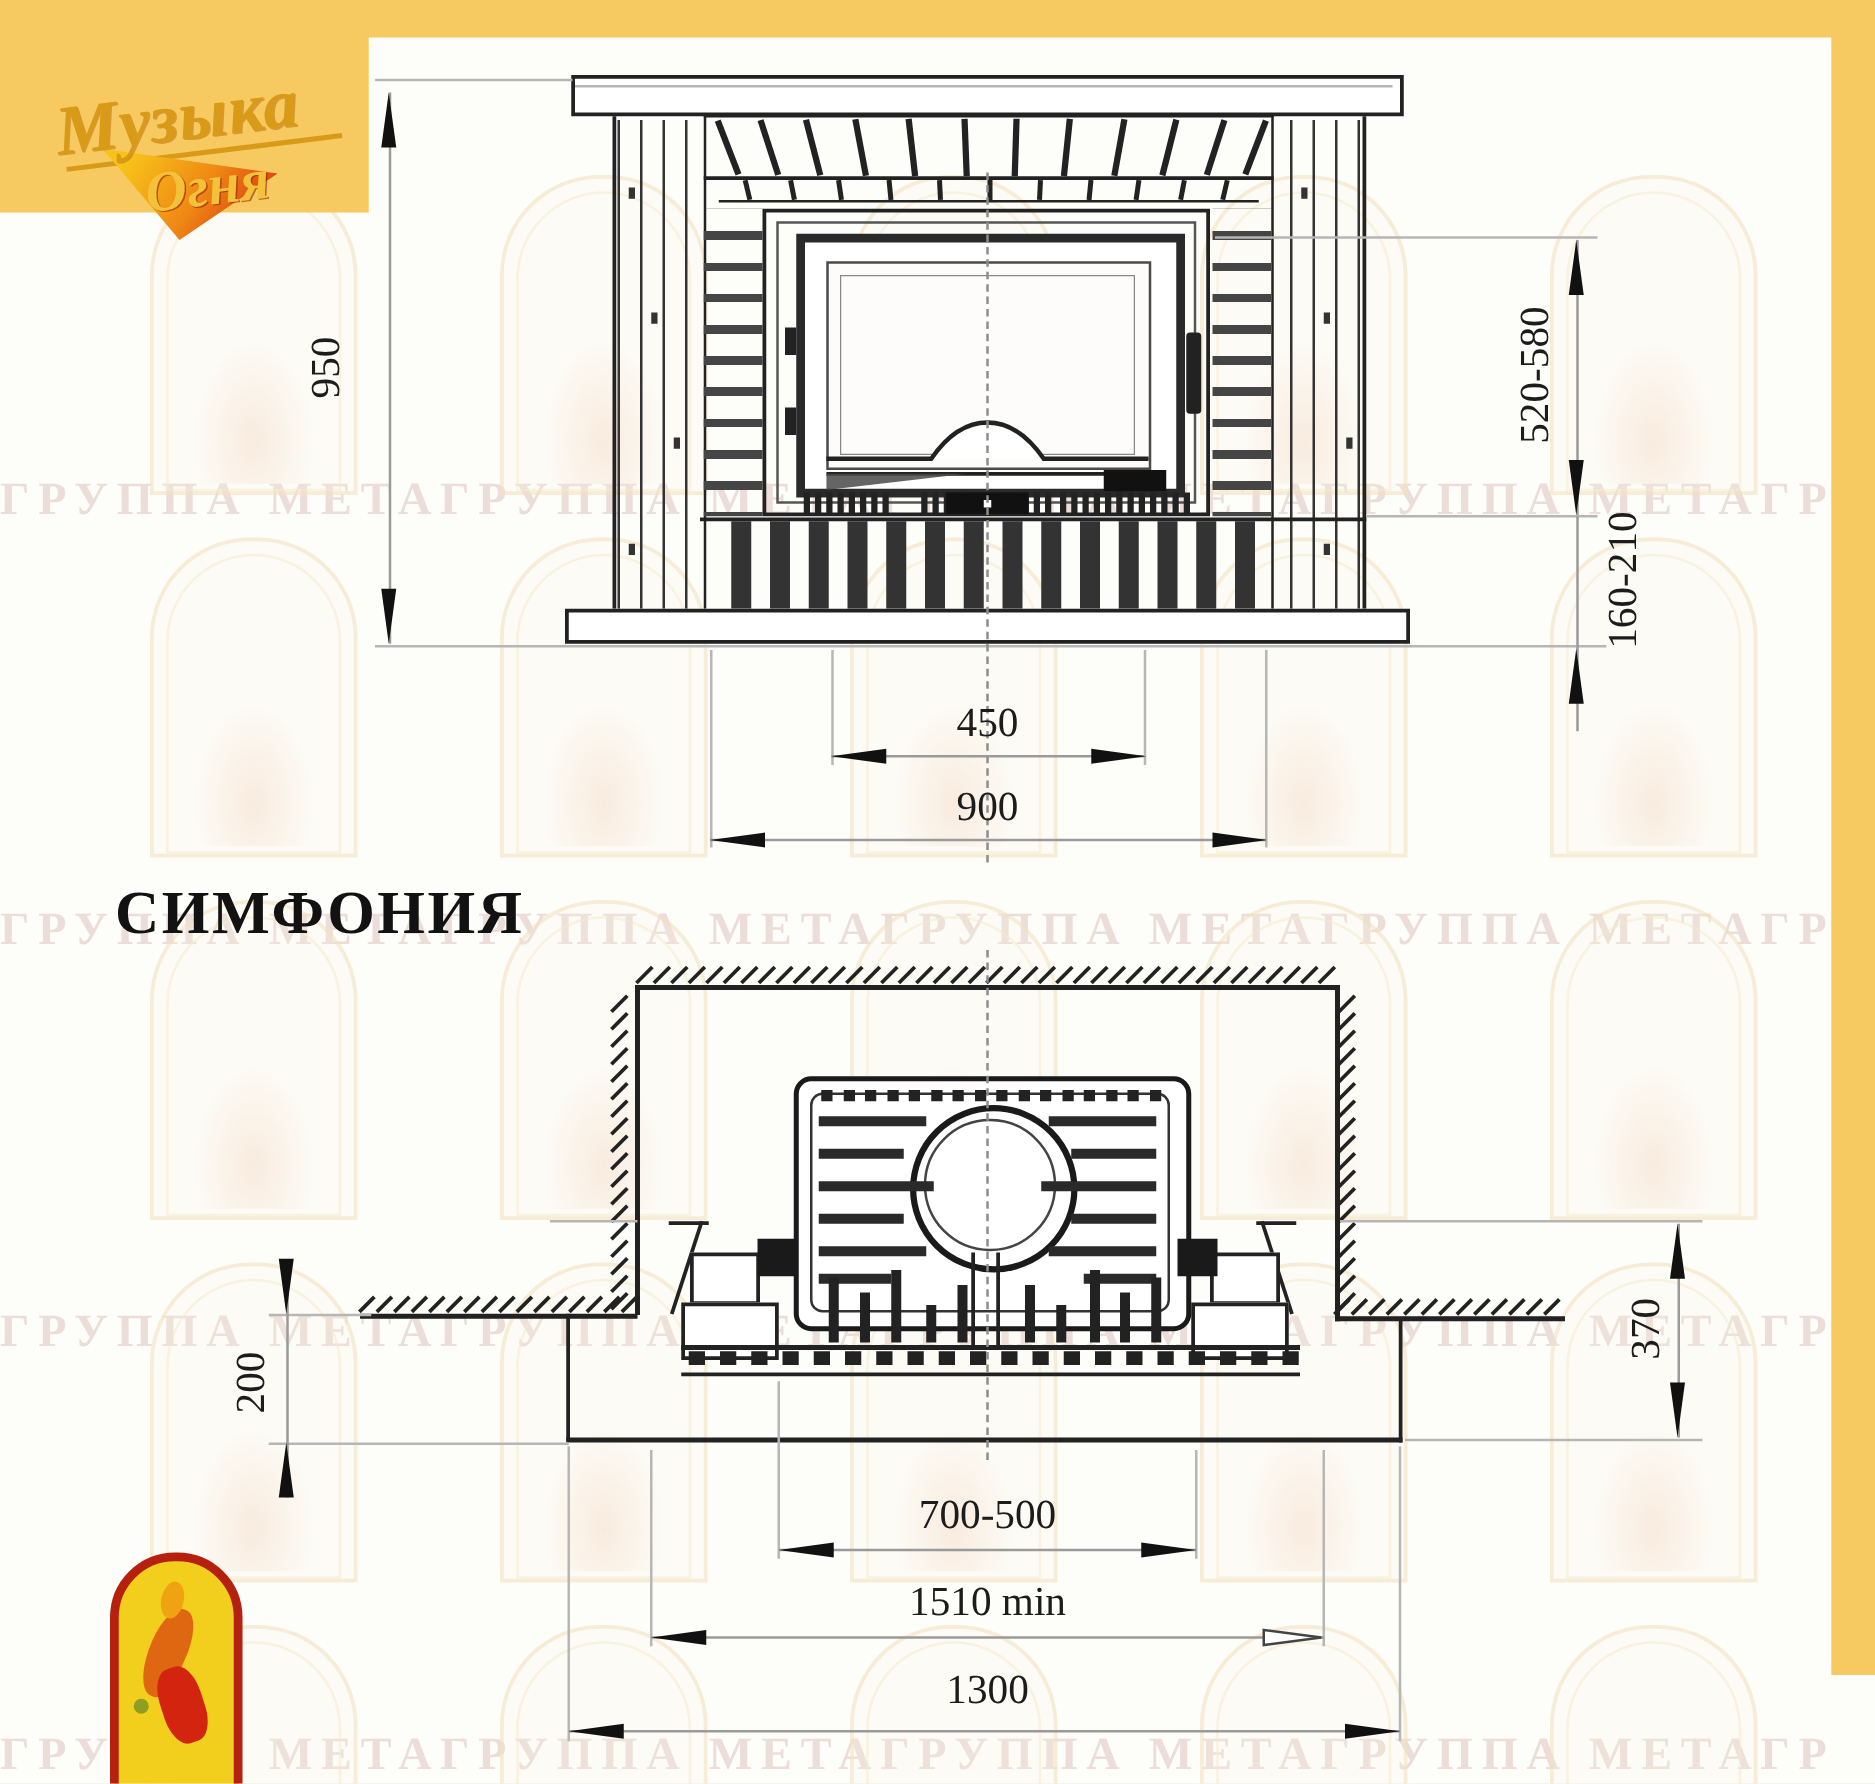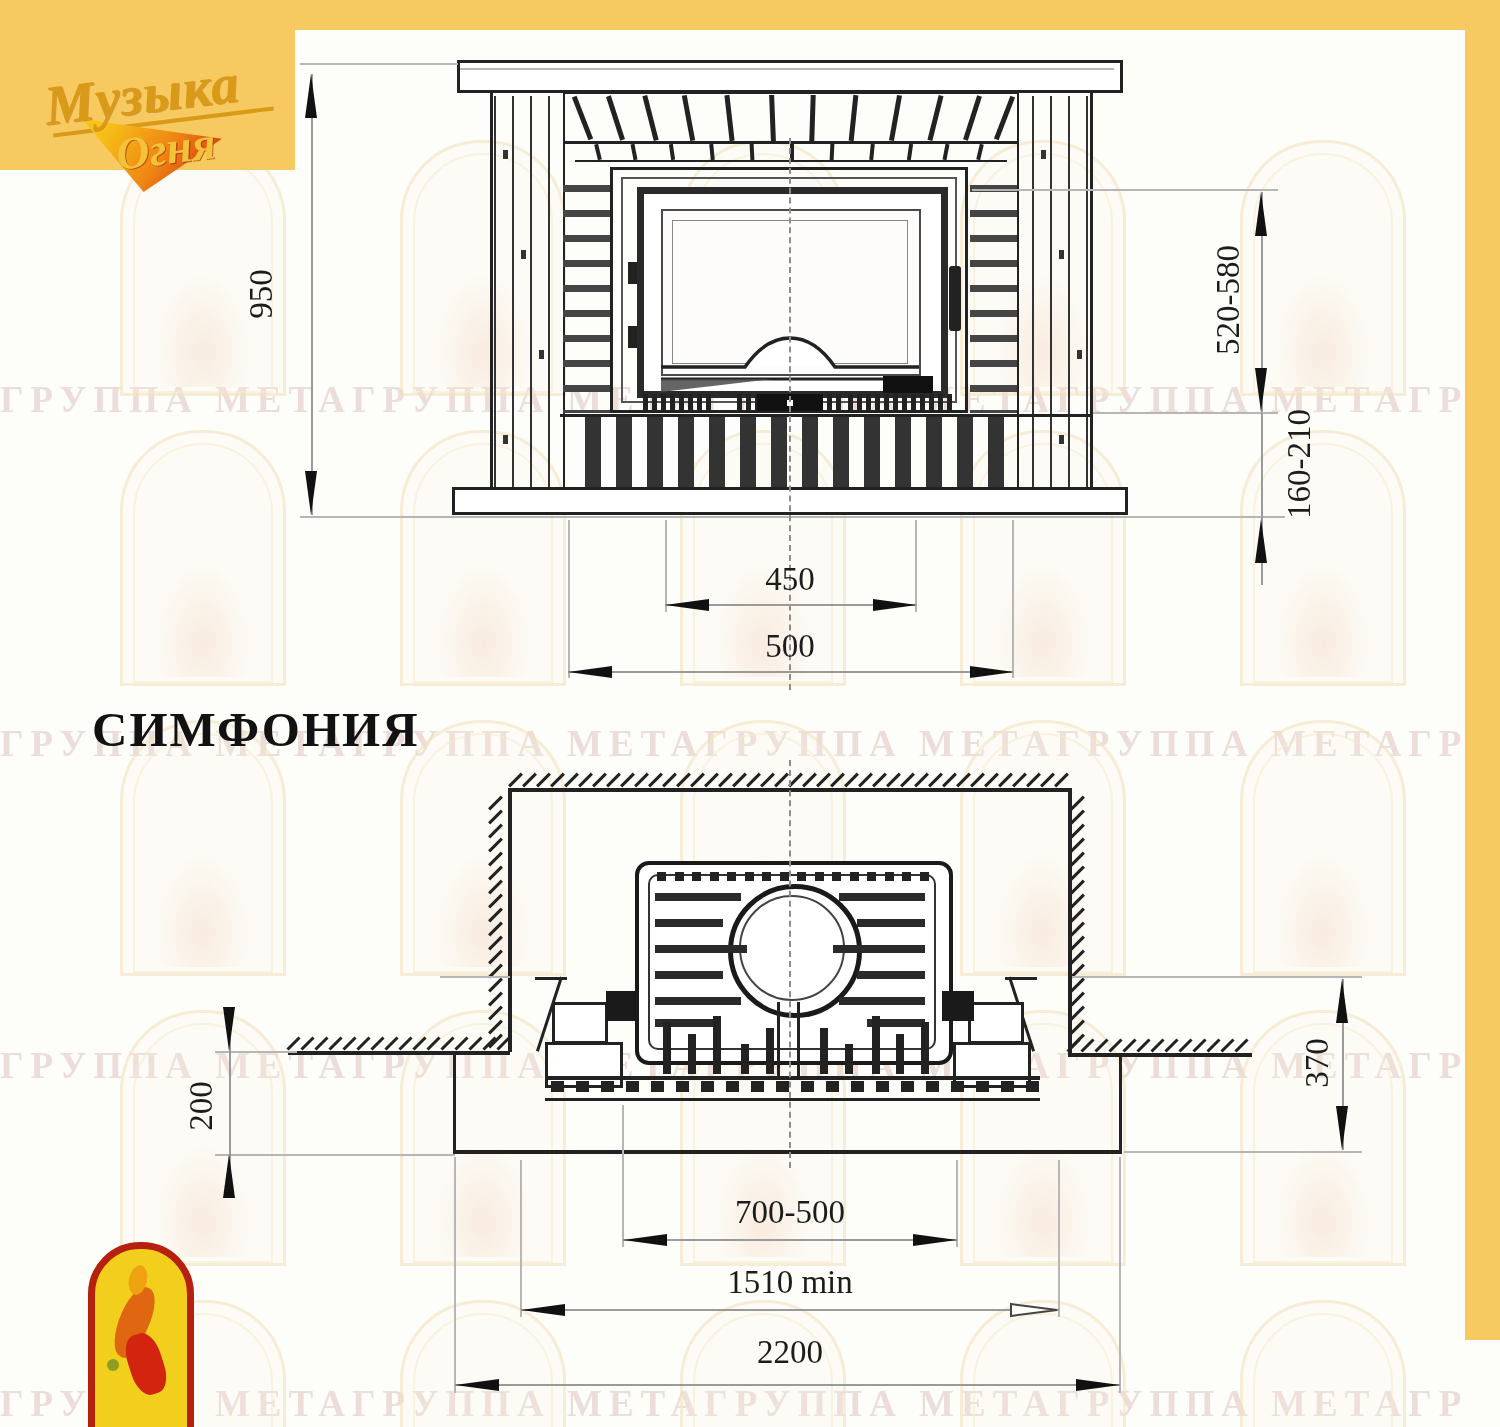--- a/index.html
+++ b/index.html
@@ -341,21 +341,21 @@
     <div class="dl" style="left:665px;top:604px;width:250px;height:2px;"></div>
     <div class="ar l" style="left:665px;top:599px;"></div>
     <div class="ar r" style="left:873px;top:599px;"></div>
     <div class="dimtxt" style="left:720px;top:561px;">450</div>
 
     <div class="lg" style="left:568px;top:520px;width:2px;height:158px;"></div>
     <div class="lg" style="left:1012px;top:520px;width:2px;height:158px;"></div>
     <div class="dl" style="left:568px;top:671px;width:444px;height:2px;"></div>
     <div class="ar l" style="left:568px;top:666px;"></div>
     <div class="ar r" style="left:970px;top:666px;"></div>
-    <div class="dimtxt" style="left:720px;top:628px;">500</div>
+    <div class="dimtxt" style="left:720px;top:628px;">900</div>
   </div>
 
   <div class="abs draw" id="plan" style="left:0;top:700px;width:1500px;height:727px;">
 
     <div class="ln" style="left:510px;top:88px;width:562px;height:4px;"></div>
     <div class="ln" style="left:508px;top:88px;width:4px;height:264px;"></div>
     <div class="ln" style="left:1068px;top:88px;width:4px;height:269px;"></div>
     <div id="hatches">
         <i class="gen" style="left: 514px; top: 71px; width: 3px; height: 18px; background: rgb(34, 34, 34); transform: rotate(45deg);"></i>
         <i class="gen" style="left: 528px; top: 71px; width: 3px; height: 18px; background: rgb(34, 34, 34); transform: rotate(45deg);"></i>
@@ -588,16 +588,16 @@
     <svg class="abs" style="left:1009px;top:602px;" width="50" height="16" viewBox="0 0 50 16">
       <polygon points="2,2 48,8 2,14" fill="#ffffff" stroke="#444" stroke-width="2"></polygon>
     </svg>
     <div class="dimtxt" style="left:700px;top:564px;width:180px;">1510 min</div>
 
     <div class="lg" style="left:454px;top:457px;width:2px;height:236px;"></div>
     <div class="lg" style="left:1119px;top:457px;width:2px;height:236px;"></div>
     <div class="dl" style="left:455px;top:684px;width:665px;height:2px;"></div>
     <div class="ar l" style="left:455px;top:679px;"></div>
     <div class="ar r" style="left:1076px;top:679px;"></div>
-    <div class="dimtxt" style="left:700px;top:634px;width:180px;">2200</div>
+    <div class="dimtxt" style="left:700px;top:634px;width:180px;">1300</div>
   </div>
 
 </div>
 
 </body></html>

